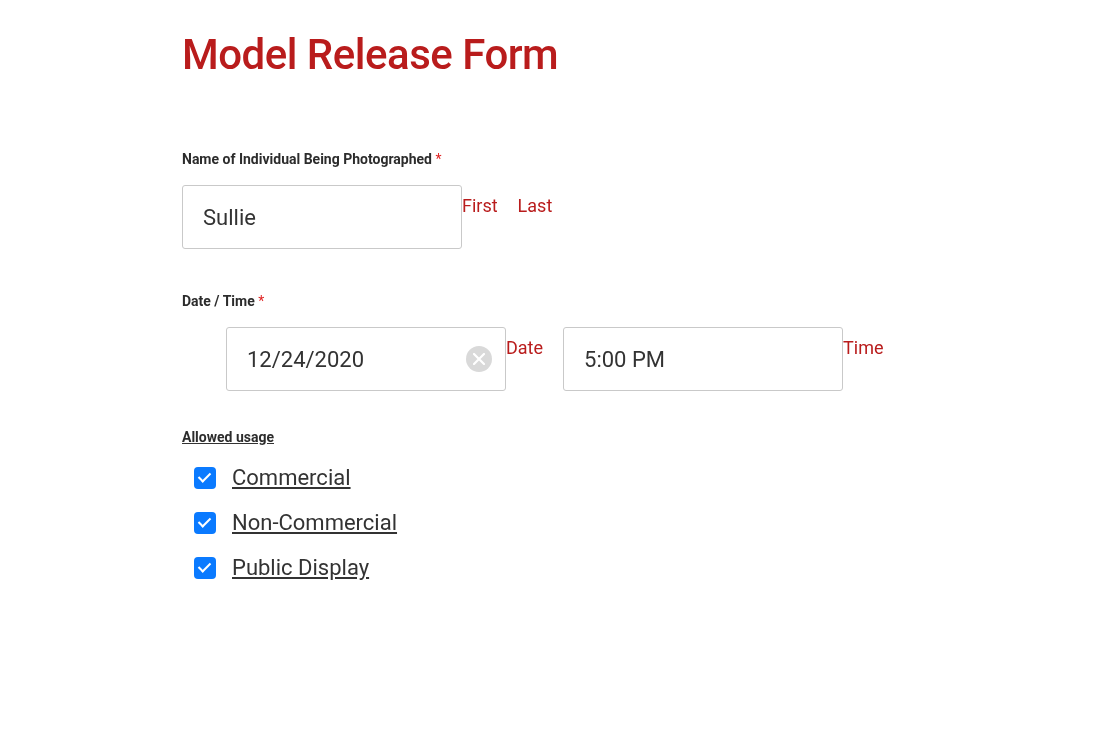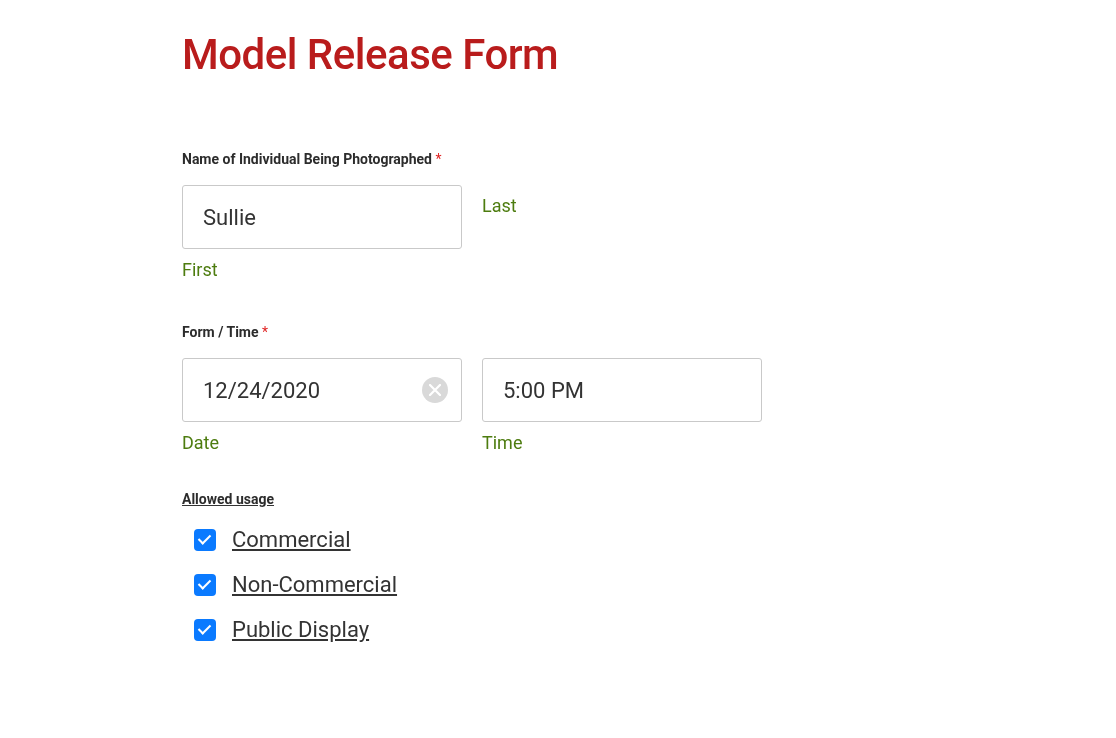--- a/index.html
+++ b/index.html
@@ -35,37 +35,38 @@
     .required {
       color: #e02424;
       font-weight: 400;
     }
     .field-row {
       display: flex;
       gap: 20px;
     }
     .field-col {
       display: flex;
-      flex-direction: column;
+      flex-direction: row;
     }
     .text-input {
       height: 64px;
       border: 1px solid #c9c9c9;
       border-radius: 3px;
       padding: 0 20px;
       font-size: 22px;
       color: #333333;
       font-family: inherit;
       background: #ffffff;
       outline: none;
     }
     .date-input-wrap {
       position: relative;
       display: flex;
       align-items: flex-start;
+      margin-left: 44px;
     }
     .date-input-wrap .text-input {
       width: 100%;
       padding-right: 48px;
     }
     .clear-btn {
       position: absolute;
       right: 14px;
       top: 50%;
       transform: translateY(-50%);
@@ -79,21 +80,21 @@
       align-items: center;
       justify-content: center;
       padding: 0;
     }
     .clear-btn svg {
       width: 12px;
       height: 12px;
     }
     .sublabel {
       font-size: 18px;
-      color: #4d7c0f;
+      color: #b91c1c;
       margin-top: 10px;
     }
     .w-280 { width: 280px; }
     .checkbox-group {
       margin-top: -6px;
       text-decoration: underline;
     }
     .checkbox-row {
       display: flex;
       align-items: center;
@@ -144,21 +145,21 @@
       <span class="sublabel">First</span>
     </div>
     <div class="field-col">
       <span class="sublabel">Last</span>
     </div>
   </div>
 </div>
 
 <div class="field-group">
   <label class="field-label">
-    <span>Form / Time</span>
+    <span>Date / Time</span>
     <span class="required">*</span>
   </label>
   <div class="field-row">
     <div class="field-col">
       <div class="date-input-wrap w-280">
         <input type="text" class="text-input" value="12/24/2020" style="">
         <button class="clear-btn">
           <svg viewBox="0 0 12 12">
             <path d="M1 1 L11 11 M11 1 L1 11" stroke="#ffffff" stroke-width="2.2" stroke-linecap="round"></path>
           </svg>

